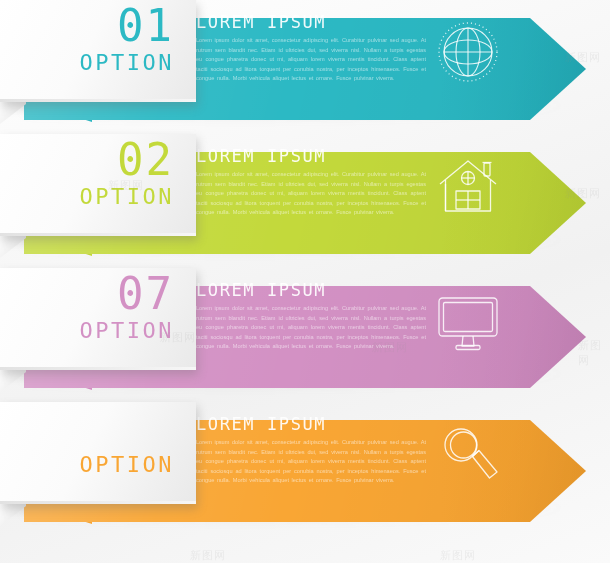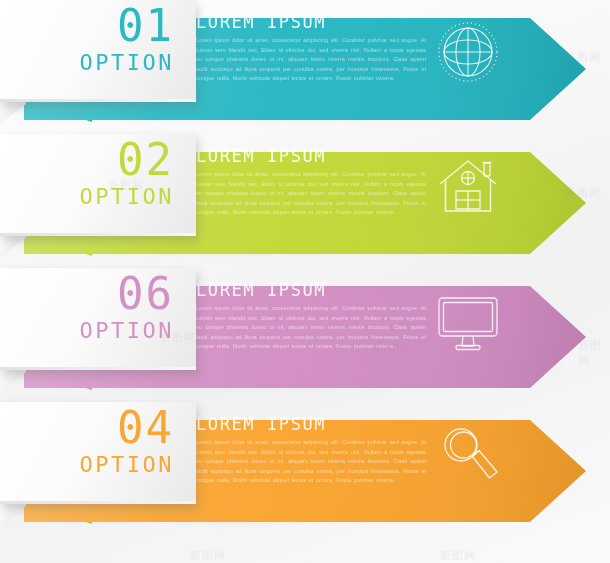--- a/index.html
+++ b/index.html
@@ -198,21 +198,21 @@
       <svg viewBox="0 0 72 72" fill="none" stroke="rgba(255,255,255,.85)" stroke-width="1.3" stroke-linejoin="round">
         <rect x="7" y="14" width="58" height="38" rx="3.5"></rect>
         <rect x="11.5" y="18.5" width="49" height="29" rx="1.5"></rect>
         <path d="M31 52 L30 62 L42 62 L41 52"></path>
         <rect x="24" y="61.5" width="24" height="4" rx="1.5"></rect>
       </svg>
     </div>
 
     <div class="card">
       <div class="card-edge"></div>
-      <div class="num" style="color: rgb(211, 145, 196);">06</div>
+      <div class="num" style="color: rgb(211, 145, 196);">07</div>
       <div class="opt" style="color: rgb(211, 145, 196);">OPTION</div>
     </div>
   </div>
 
   <div class="row" style="top:402px;">
     <div class="band-shadow"></div>
     <div class="fold" style="background: linear-gradient(95deg, rgb(206, 127, 18) 0%, rgb(206, 127, 18) 55%, rgb(249, 166, 52) 100%);"></div>
     <div class="band" style="background: linear-gradient(92deg, rgb(249, 166, 52) 0%, rgb(249, 166, 52) 74%, rgb(243, 159, 44) 100%);">
       <div class="sheen"></div>
     </div>
@@ -227,21 +227,20 @@
       <svg viewBox="0 0 72 72" fill="none" stroke="rgba(255,255,255,.85)" stroke-width="1.3" stroke-linejoin="round">
         <circle cx="29" cy="27" r="16"></circle>
         <circle cx="31.5" cy="27" r="13"></circle>
         <path d="M40.5 38.5 L47 32.5 L65 54 L57.5 60 Z"></path>
         <line x1="40.5" y1="38.5" x2="47" y2="32.5"></line>
       </svg>
     </div>
 
     <div class="card">
       <div class="card-edge"></div>
-      <div class="num" style="color: rgb(249, 166, 52);">04</div>
       <div class="opt" style="color: rgb(249, 166, 52);">OPTION</div>
     </div>
   </div>
 
   <span class="wm" style="left:565px;top:50px;">新图网</span>
   <span class="wm" style="left:108px;top:178px;">新图网</span>
   <span class="wm" style="left:565px;top:186px;">新图网</span>
   <span class="wm" style="left:160px;top:330px;">新图网</span>
   <span class="wm" style="left:372px;top:340px;">新图网</span>
   <span class="wm" style="left:578px;top:338px;">新图网</span>

